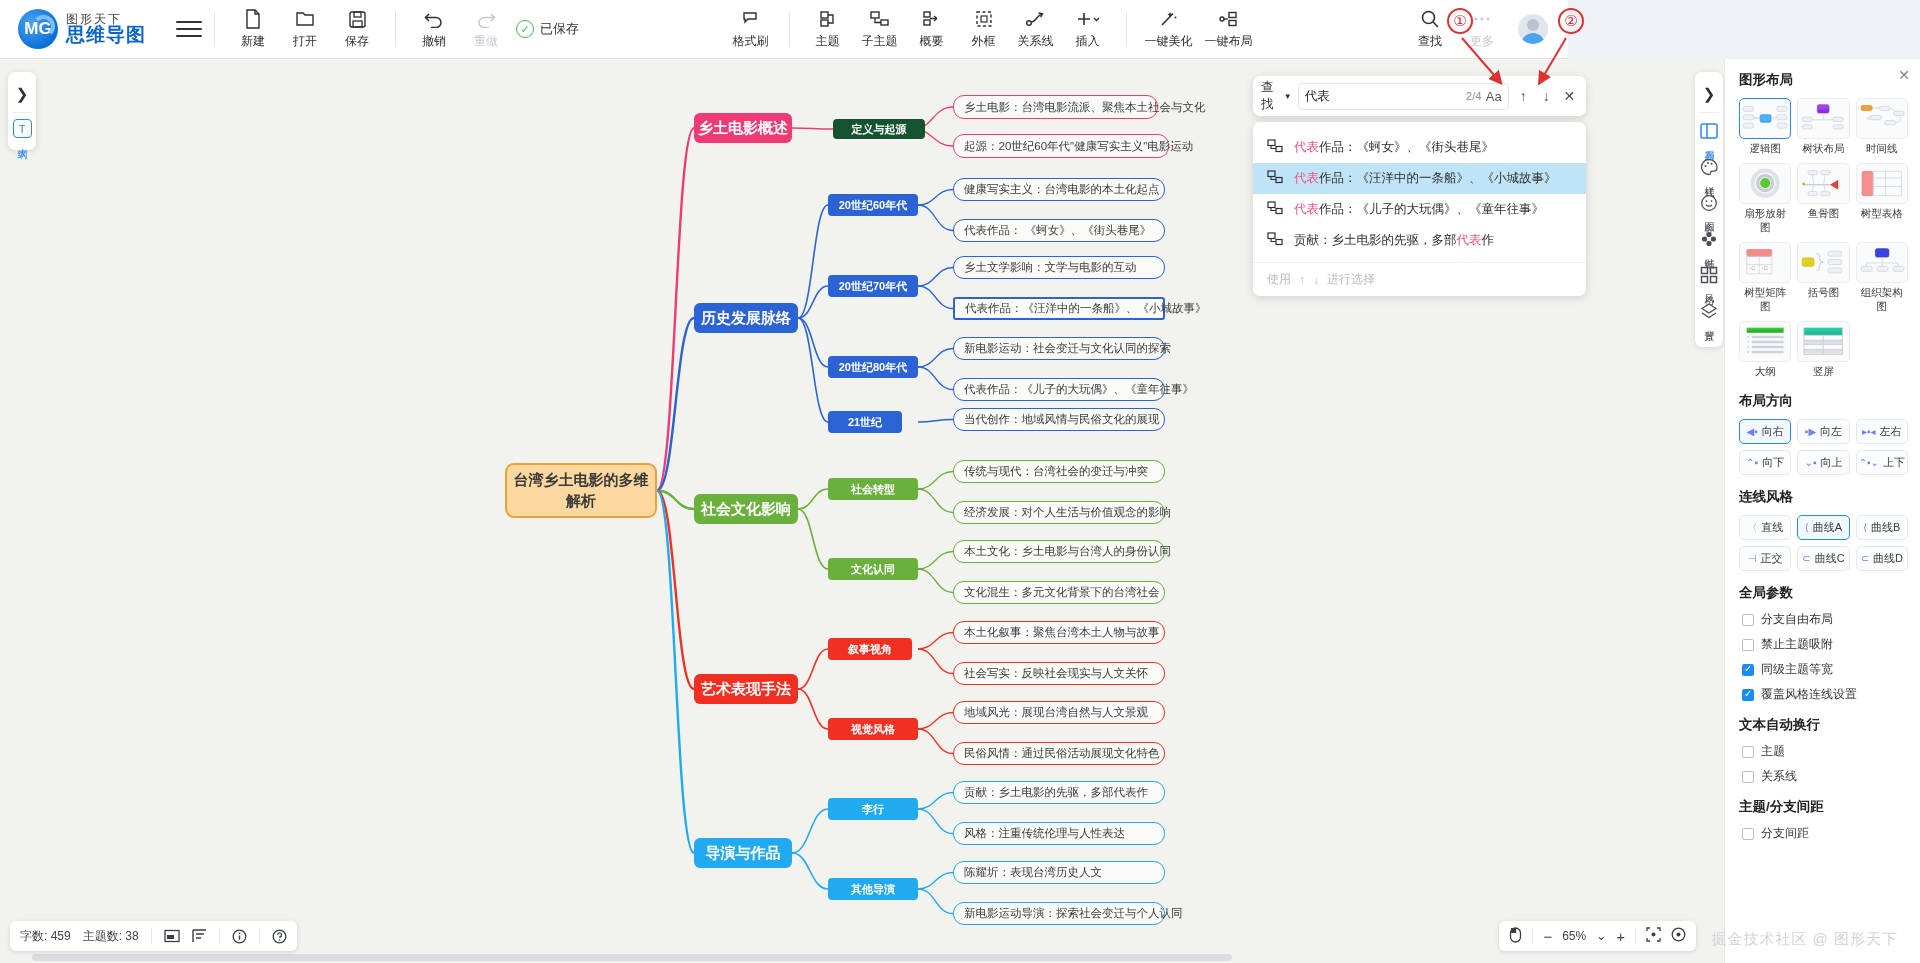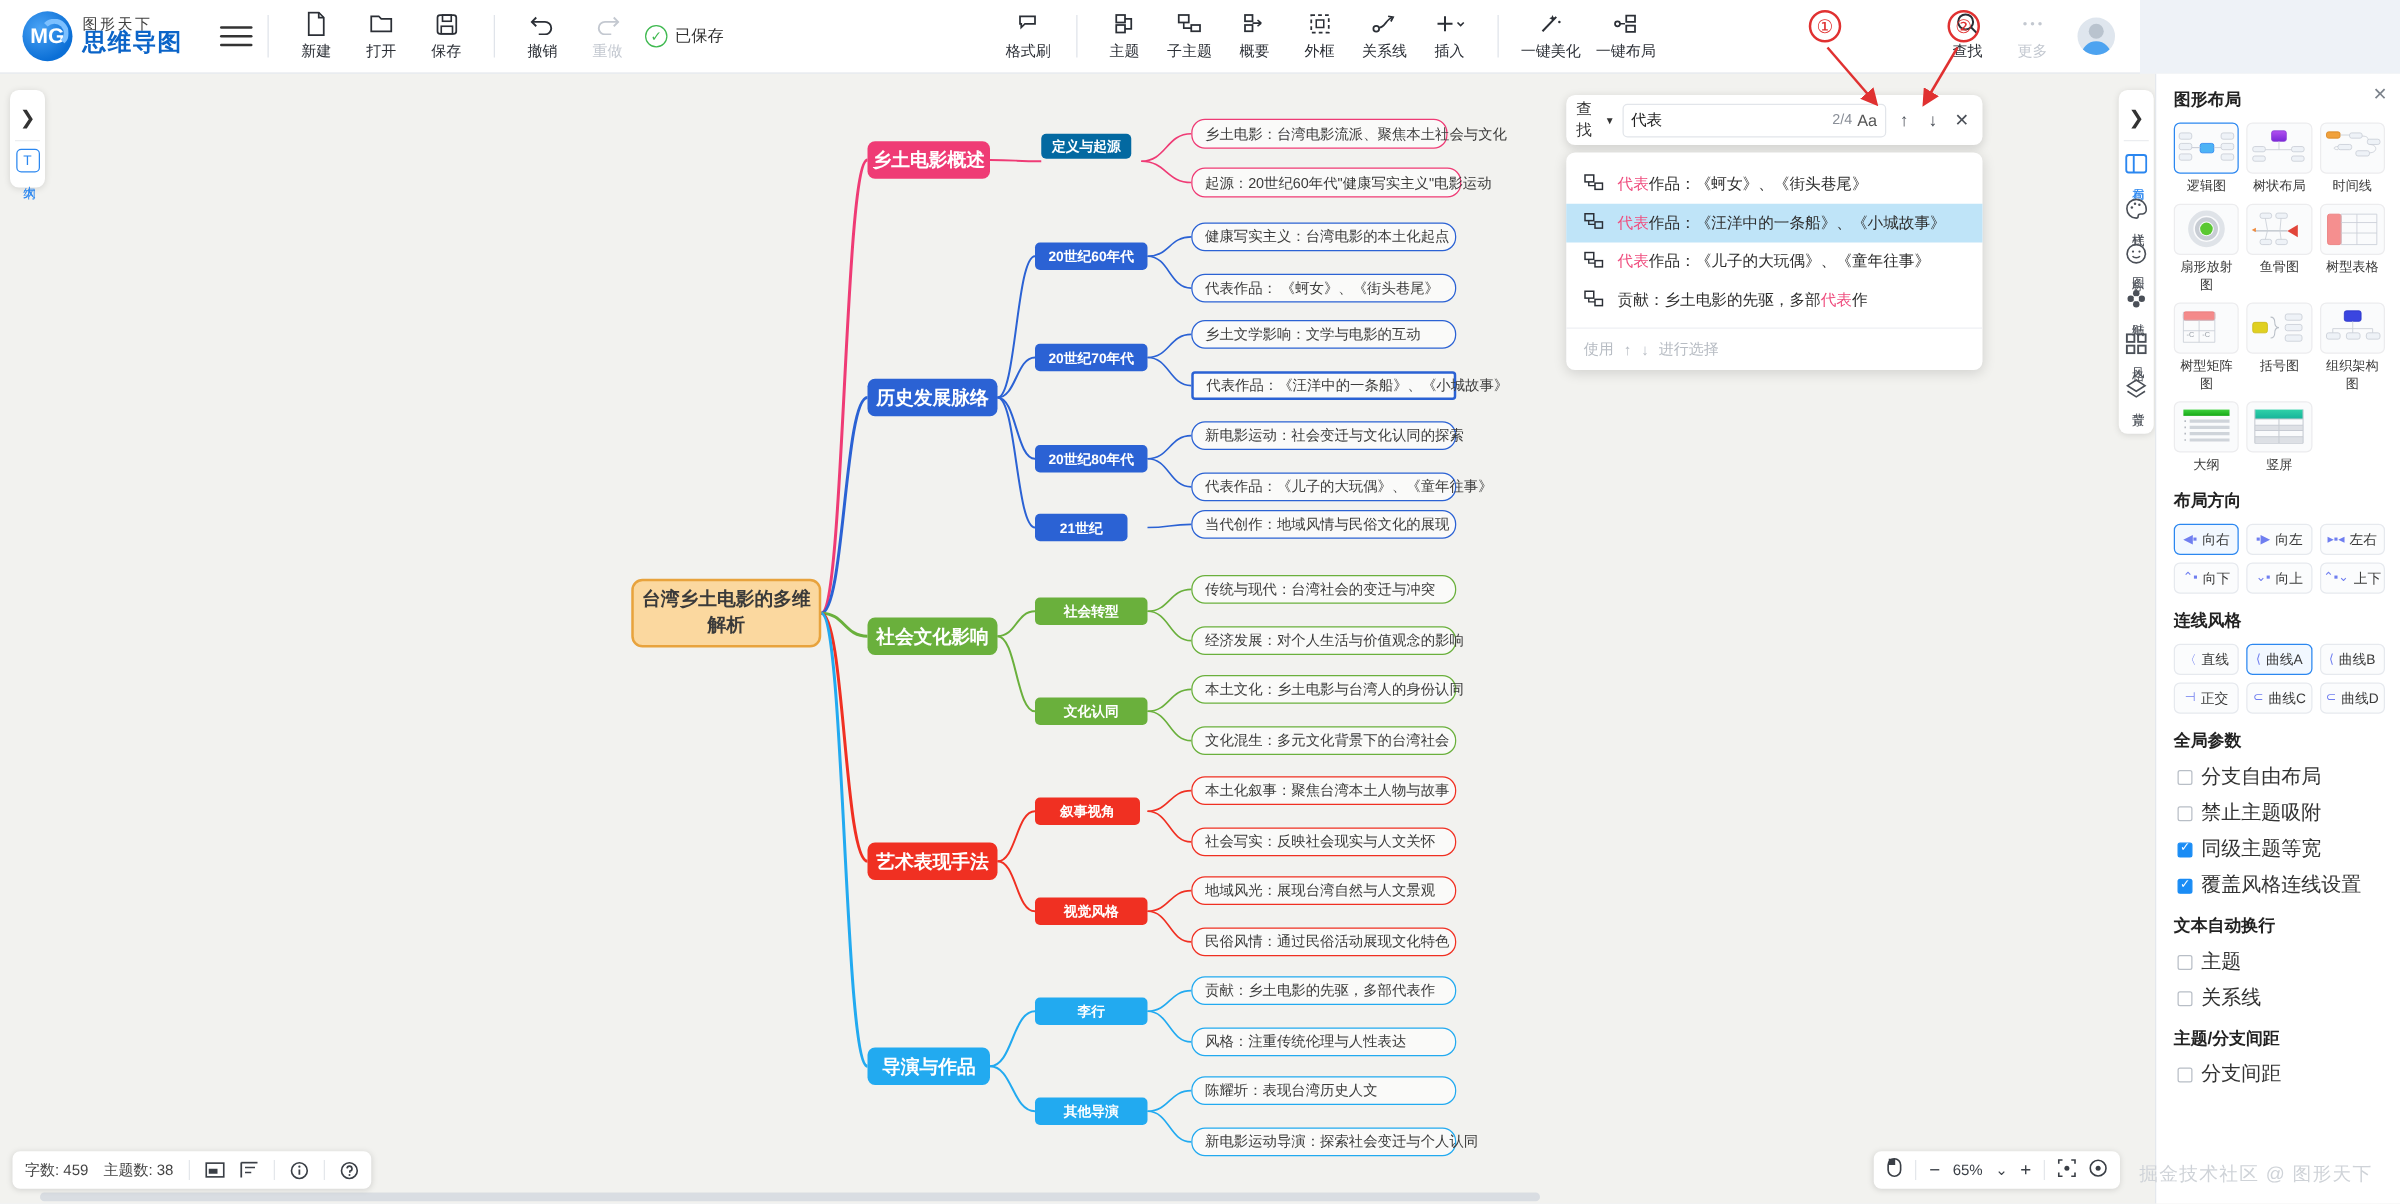--- a/index.html
+++ b/index.html
@@ -1,21 +1,21 @@
 <!DOCTYPE html>
 <html><head>
 <meta charset="utf-8">
 <style>
   * { box-sizing: border-box; margin:0; padding:0; }
   html,body { width:1920px; height:963px; overflow:hidden;
     font-family:"Liberation Sans","DejaVu Sans",sans-serif; }
   body { background:#eef2f7; position:relative; }
 
   
-  #toolbar { position:absolute; left:0; top:0; width:1712px; height:59px;
+  #toolbar { position:absolute; left:0; top:0; width:1568px; height:59px;
      background:#fff; border-bottom:1px solid #dfe4ea; display:flex; align-items:center; }
   .logo { display:flex; align-items:center; margin-left:18px; }
   .logo-mark { width:40px; height:40px; border-radius:50%;
      background:radial-gradient(circle at 35% 35%,#4aa3f5,#0b6fd6 70%);
      position:relative; color:#fff; font-size:17px; font-weight:bold;
      display:flex; align-items:center; justify-content:center; }
   .logo-mark::after{content:"";position:absolute;right:3px;top:6px;width:15px;height:15px;
      border:4px solid #7cc0ff;border-radius:50%;border-left-color:transparent;border-bottom-color:transparent;}
   .logo-txt { margin-left:8px; line-height:1.05; }
   .logo-txt .t1 { font-size:12px; color:#404040; letter-spacing:2px; }
@@ -107,21 +107,21 @@
   .lay-thumb { height:41px; background:#fafbfc; border:1px solid #ececee; border-radius:5px;
      position:relative; overflow:hidden; }
   .lay-cell.on .lay-thumb { border:1.6px solid #2b87f0; }
   .lay-lb { font-size:10.5px; color:#3a3a3a; text-align:center; margin-top:3px; }
   .dir-grid { display:grid; grid-template-columns:repeat(3,1fr); gap:6px 6px; }
   .pill { height:25px; border:1px solid #e6e9ee; border-radius:5px; background:#fbfcfd;
      display:flex; align-items:center; justify-content:center; gap:4px;
      font-size:11px; color:#3a3a3a; cursor:pointer; }
   .pill.on { border:1.5px solid #2b87f0; background:#f2f8ff; }
   .pill .gi { color:#6f7ef0; font-size:10px; }
-  .cbrow { display:flex; align-items:center; gap:7px; margin:8px 0 0 3px; font-size:16px; color:#333; cursor:pointer;}
+  .cbrow { display:flex; align-items:center; gap:7px; margin:8px 0 0 3px; font-size:12px; color:#333; cursor:pointer;}
   .cb { width:12px; height:12px; border:1px solid #b8bec6; border-radius:2px; background:#fff; flex:0 0 12px;}
   .cb.on { background:#1a8cf5; border-color:#1a8cf5; position:relative; }
   .cb.on::after { content:"✓"; position:absolute; left:1px; top:-2px; font-size:10px; color:#fff; }
 
   
   #statusL { position:absolute; left:10px; bottom:12px; height:30px; background:#fff;
      border-radius:6px; box-shadow:0 1px 5px rgba(0,0,0,.13); display:flex; align-items:center;
      padding:0 10px; gap:12px; font-size:12px; color:#444; }
   #statusL .sp { width:1px; height:16px; background:#e4e7eb; }
   #statusL .ib { cursor:pointer; color:#3a3f46; font-size:13px; display:flex; align-items:center; }
@@ -368,21 +368,21 @@
       <path d="M918 830 C935.5 830,935.5 813.5,953 813.5" stroke="#22aaf0" stroke-width="1.3" fill="none"></path>
       <path d="M918 830 C935.5 830,935.5 854.5,953 854.5" stroke="#22aaf0" stroke-width="1.3" fill="none"></path>
     </svg>
   <div id="nodes">
       <div class="node n-root" style="left: 505px; top: 404px; width: 152px; height: 55px;">
         <span>台湾乡土电影的多维解析</span>
       </div>
       <div class="node n-main" style="left: 694px; top: 54px; width: 98px; height: 30px; background: rgb(239, 59, 117);">
         <span>乡土电影概述</span>
       </div>
-      <div class="node n-sub" style="left: 833px; top: 48px; width: 72px; height: 20px; background: #0369a1;">
+      <div class="node n-sub" style="left: 833px; top: 60px; width: 92px; height: 20px; background: #14532d;">
         <span>定义与起源</span>
       </div>
       <div class="node n-leaf" style="left: 953px; top: 36px; width: 205px; height: 24px; border-color: rgb(239, 59, 117);">
         <span>乡土电影：台湾电影流派、聚焦本土社会与文化</span>
       </div>
       <div class="node n-leaf" style="left: 953px; top: 75px; width: 216px; height: 24px; border-color: rgb(239, 59, 117);">
         <span>起源：20世纪60年代"健康写实主义"电影运动</span>
       </div>
       <div class="node n-main" style="left: 694px; top: 244px; width: 104px; height: 30px; background: rgb(43, 98, 212);">
         <span>历史发展脉络</span>

